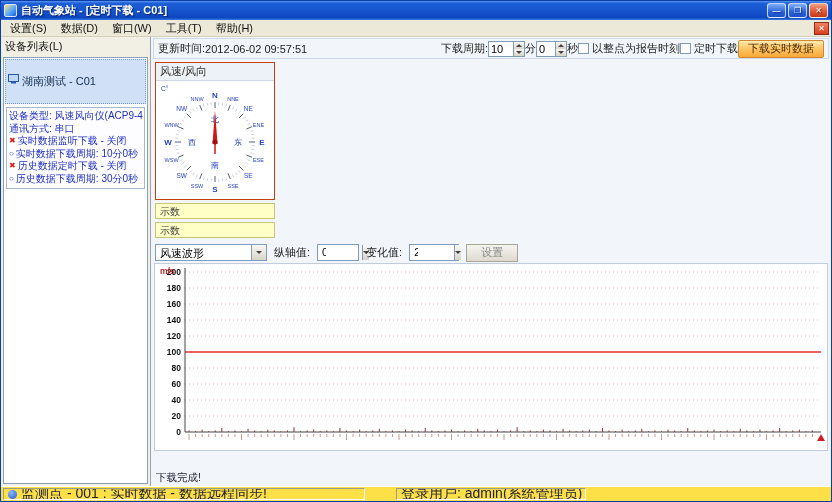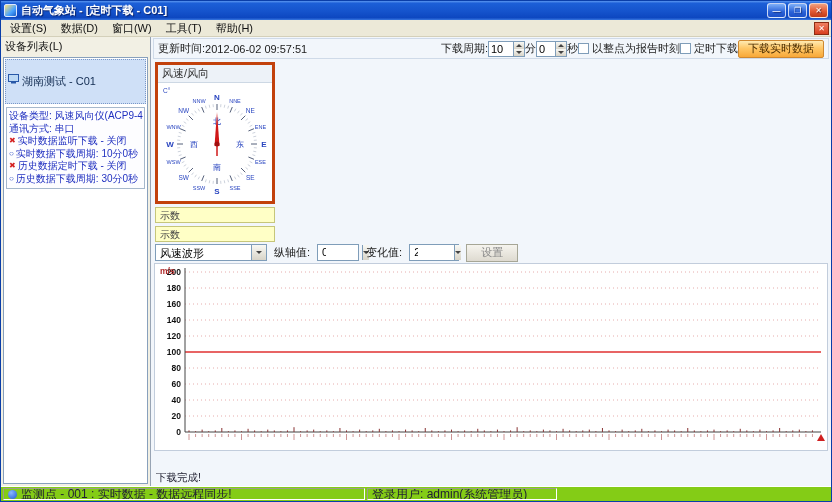--- a/index.html
+++ b/index.html
@@ -58,45 +58,45 @@
   .spin-btn{flex:1;background:linear-gradient(#f8f8f4,#d8d4c8);display:flex;align-items:center;justify-content:center;}
   .tri-up{width:0;height:0;border-left:3px solid transparent;border-right:3px solid transparent;border-bottom:3px solid #444;}
   .tri-down{width:0;height:0;border-left:3px solid transparent;border-right:3px solid transparent;border-top:3px solid #444;}
   .cb-group{display:flex;align-items:center;gap:3px;white-space:nowrap;}
   .checkbox{width:11px;height:11px;border:1px solid #7f9db9;background:#fff;}
   .download-btn{height:18px;padding:0 9px;border:1px solid #cf8830;border-radius:2px;white-space:nowrap;
     background:linear-gradient(180deg,#ffeab2,#ffc868 45%,#f8a838);color:#4a2c00;font:11px "Liberation Sans",sans-serif;}
 
   
   .compass-group{position:absolute;top:25px;left:4px;width:120px;}
-  .compass-box{border:3px solid #c2410c;background:#fff;}
+  .compass-box{border:1px solid #c2410c;background:#fff;}
   .compass-title{padding:1px 4px;color:#333;background:#edf2f8;border-bottom:1px solid #cdd8e4;}
   .compass-box svg{display:block;}
   .readout{margin-top:3px;height:16px;background:#ffffc6;border:1px solid #c6c67a;font-size:10px;color:#444;padding:1px 4px;}
 
   
   .chart-controls{position:absolute;top:206px;left:4px;right:4px;height:19px;display:flex;align-items:center;gap:7px;}
   .combo{display:flex;align-items:stretch;border:1px solid #7f9db9;background:#fff;height:17px;gap:36px;}
   .combo-text{padding:1px 4px;white-space:nowrap;overflow:hidden;flex:1;}
   .combo-arrow{width:15px;background:linear-gradient(#f8f8f4,#d8d4c8);border-left:1px solid #7f9db9;
     display:flex;align-items:center;justify-content:center;}
   .apply-btn{height:18px;padding:0 14px;border:1px solid #a6a696;background:linear-gradient(#f6f4ee,#dedad0);
     color:#8a8a8a;font:11px "Liberation Sans",sans-serif;}
 
   
   .chart-wrap{position:absolute;top:226px;left:3px;right:3px;height:188px;background:#fff;border:1px solid #c2cddc;}
   .dl-status{position:absolute;left:3px;bottom:1px;height:14px;font-size:10.5px;color:#223;padding:0 2px;}
 
   
-  .statusbar{height:15px;background:#84cc16;border-top:1px solid #fff;display:flex;gap:2px;padding:1px 2px;
-    font-size:12px;color:#223;}
+  .statusbar{height:15px;background:#fde047;border-top:1px solid #fff;display:flex;gap:2px;padding:1px 2px;
+    font-size:14px;color:#223;}
   .sb-panel{border:1px solid;border-color:#9c9c8c #fff #fff #9c9c8c;display:flex;align-items:center;gap:4px;
     padding:0 4px;white-space:nowrap;overflow:hidden;}
   .sb-left{width:362px;}
-  .sb-user{width:190px;}
+  .sb-user{width:190px;margin-left:29px;}
   .sb-device{flex:1;}
   .info-dot{width:9px;height:9px;border-radius:50%;background:radial-gradient(circle at 35% 30%,#8ab8ff,#1c58d8);flex:none;}
 </style>
 </head>
 <body>
 
 <div class="window">
 
   <div class="titlebar">
     <span class="app-icon"></span>

